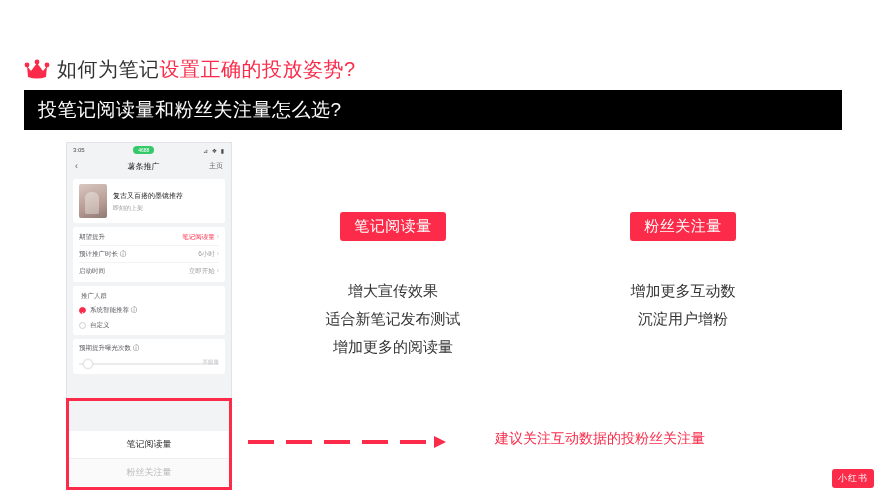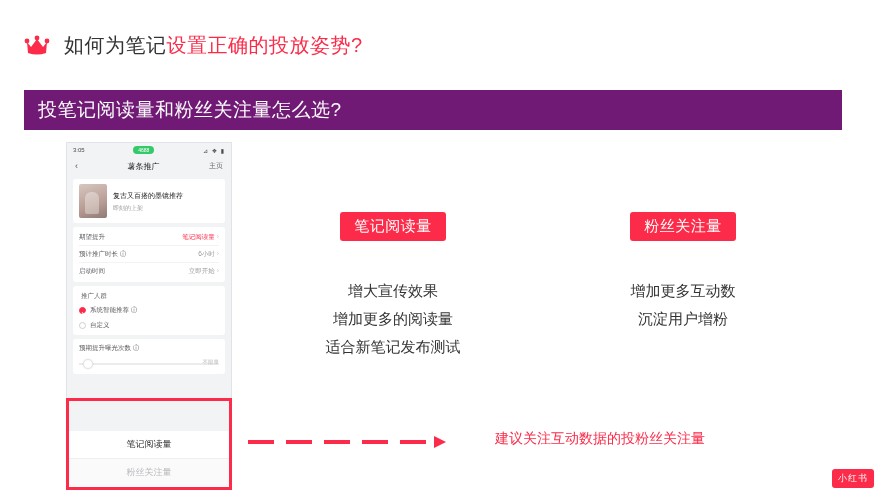--- a/index.html
+++ b/index.html
@@ -6,37 +6,37 @@
   html, body {
     width: 888px; height: 500px;
     background: #ffffff;
     font-family: "Liberation Sans", sans-serif;
     overflow: hidden;
   }
   .page { position: relative; width: 888px; height: 500px; }
 
   
   .title-row {
-    position: absolute; left: 24px; top: 32px;
-    display: flex; align-items: center; gap: 14px; text-align: center;
+    position: absolute; left: 24px; top: 56px;
+    display: flex; align-items: center; gap: 7px; text-align: center;
   }
   .crown-icon {
     width: 26px; height: 24px; position: relative; flex: none;
   }
   .crown-icon svg { display:block; }
   .title-text {
     font-size: 20px; color: #333333; letter-spacing: .5px;
   }
   .title-text .accent { color: #fb2b49; }
 
   
   .banner {
     position: absolute; left: 24px; top: 90px;
     width: 818px; height: 40px;
-    background: #701a75;
+    background: #000000;
     display: flex; align-items: center;
   }
   .banner-text {
     color: #ffffff; font-size: 19px; padding-left: 14px; letter-spacing: .5px;
   }
 
   
   .phone {
     position: absolute; left: 66px; top: 142px;
     width: 166px; height: 348px;
@@ -247,22 +247,22 @@
     <div class="sb-top"></div>
     <div class="sb-opt">笔记阅读量</div>
     <div class="sb-div"></div>
     <div class="sb-opt dim">粉丝关注量</div>
   </div>
 
   <div class="col col-a">
     <span class="pill">笔记阅读量</span>
     <div class="lines">
       <div>增大宣传效果</div>
+      <div>适合新笔记发布测试</div>
       <div>增加更多的阅读量</div>
-      <div>适合新笔记发布测试</div>
     </div>
   </div>
 
   <div class="col col-b">
     <span class="pill">粉丝关注量</span>
     <div class="lines">
       <div>增加更多互动数</div>
       <div>沉淀用户增粉</div>
     </div>
   </div>

